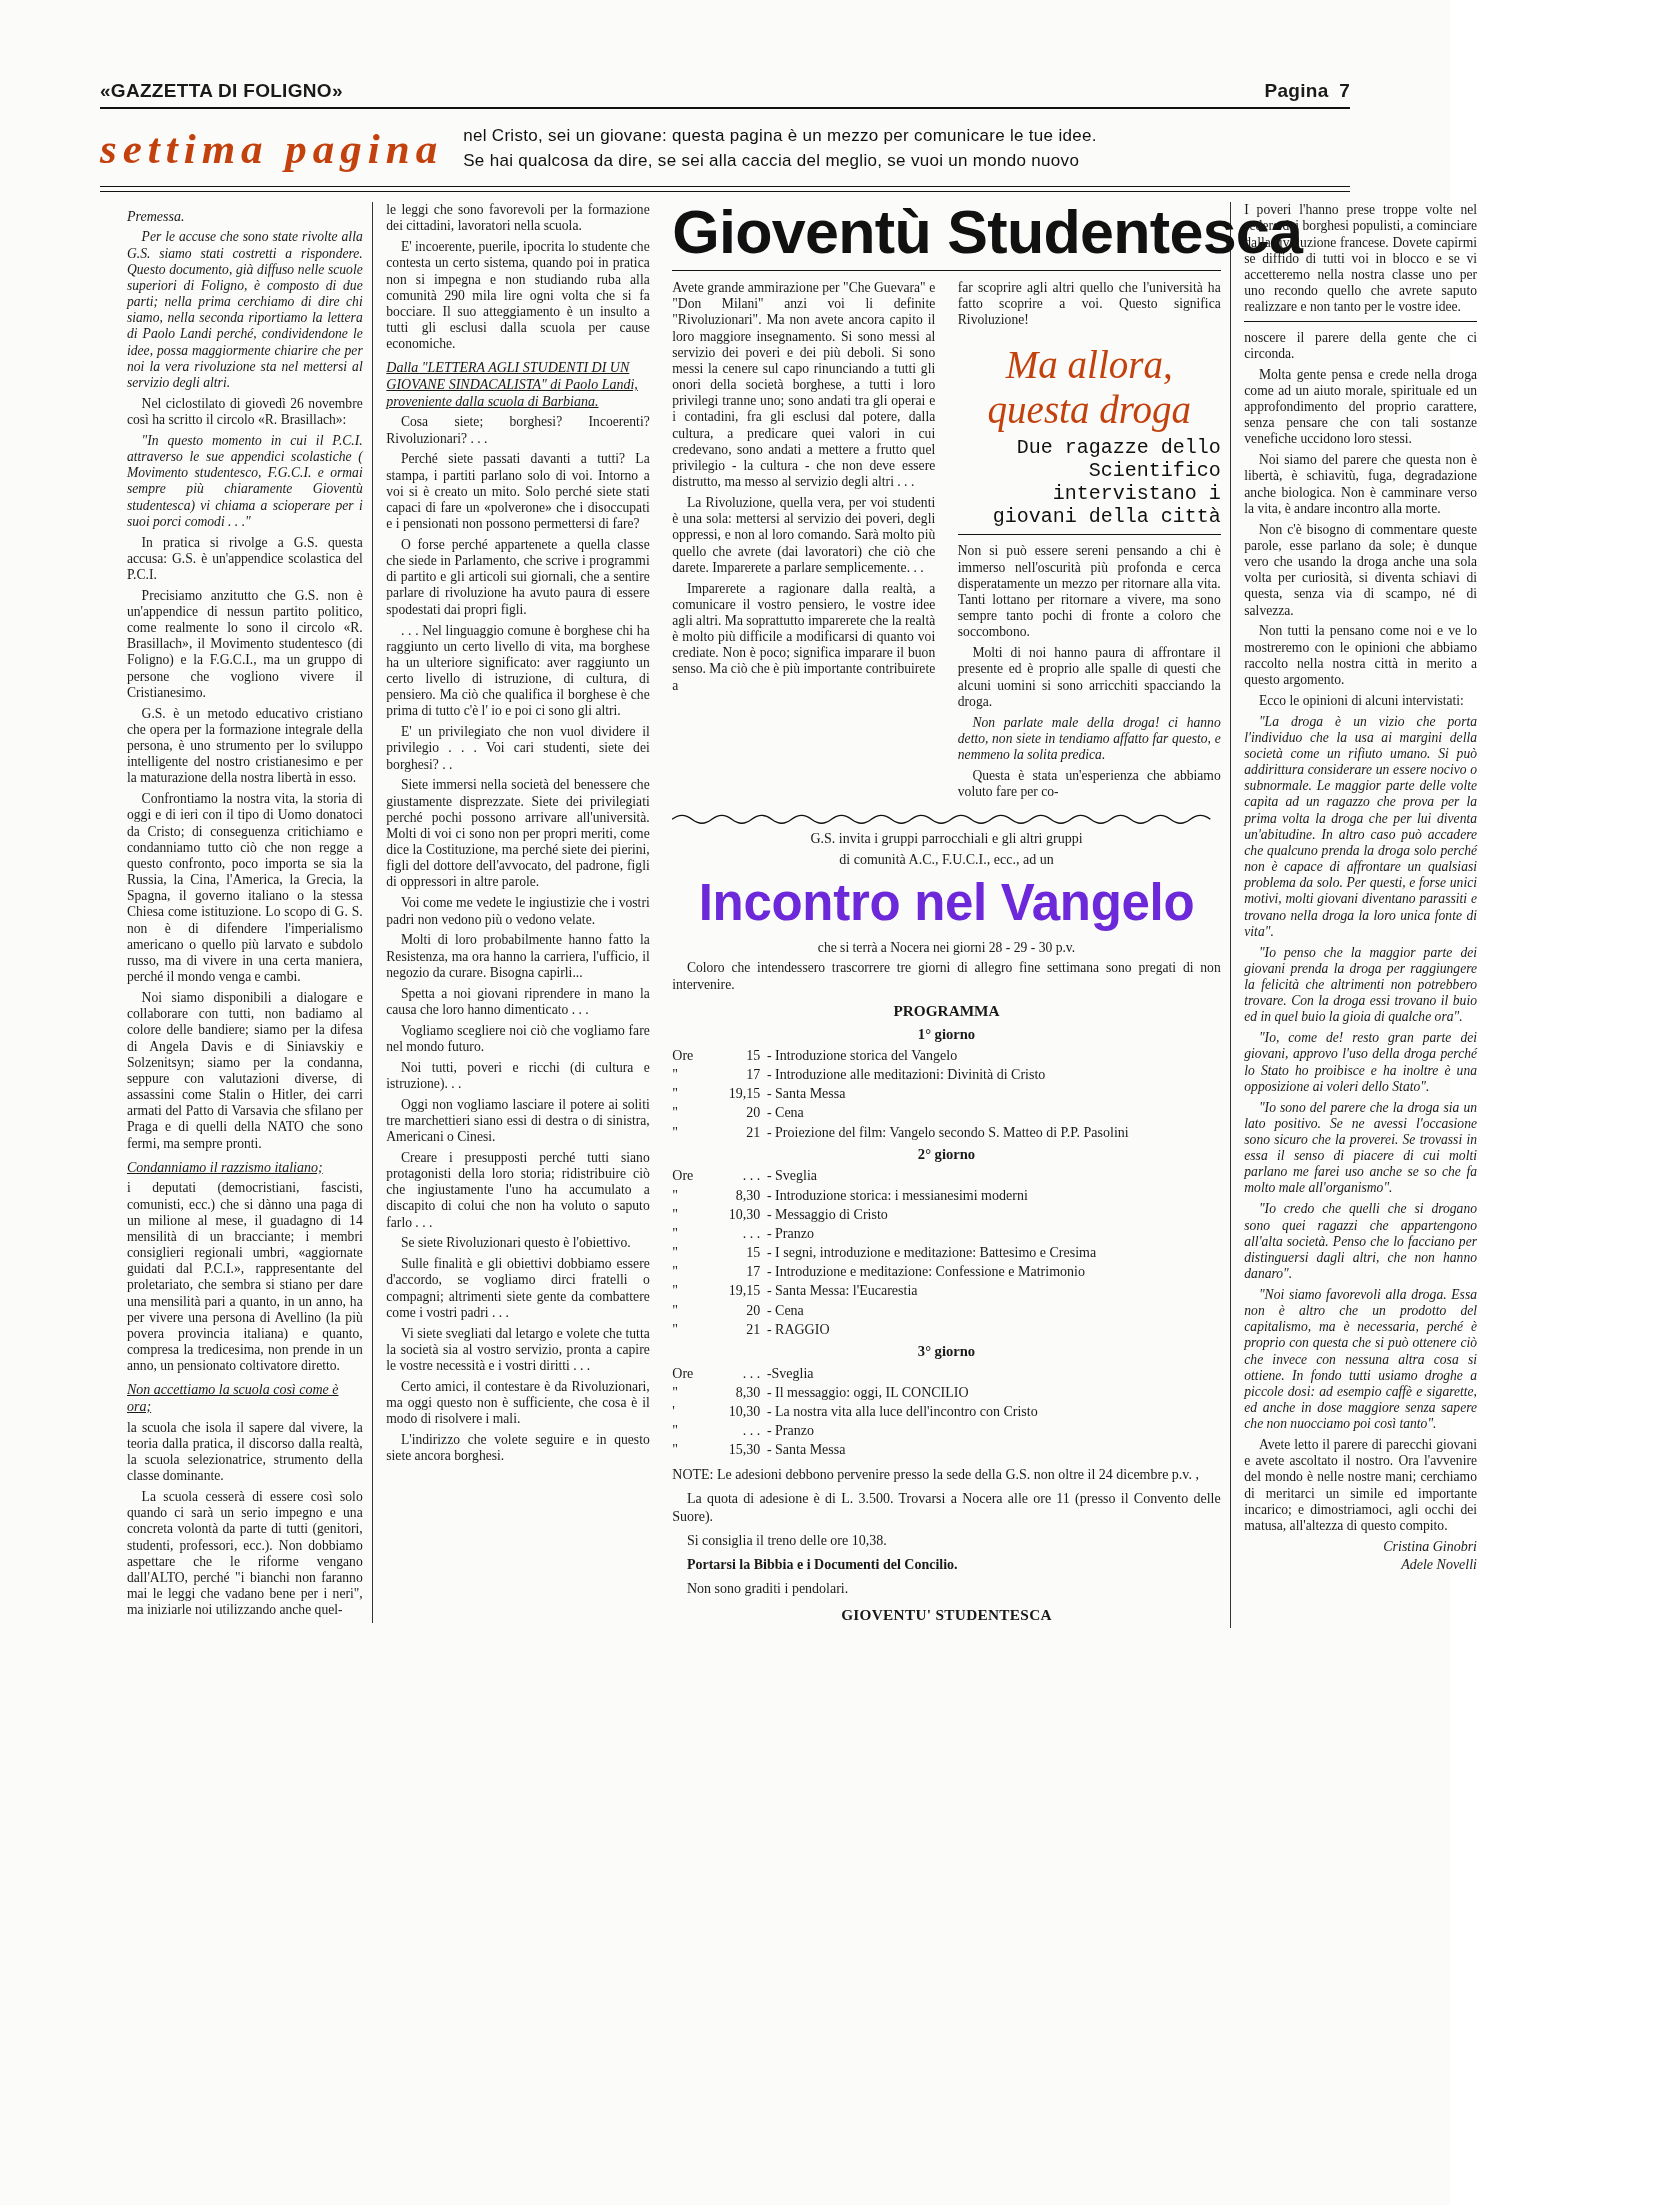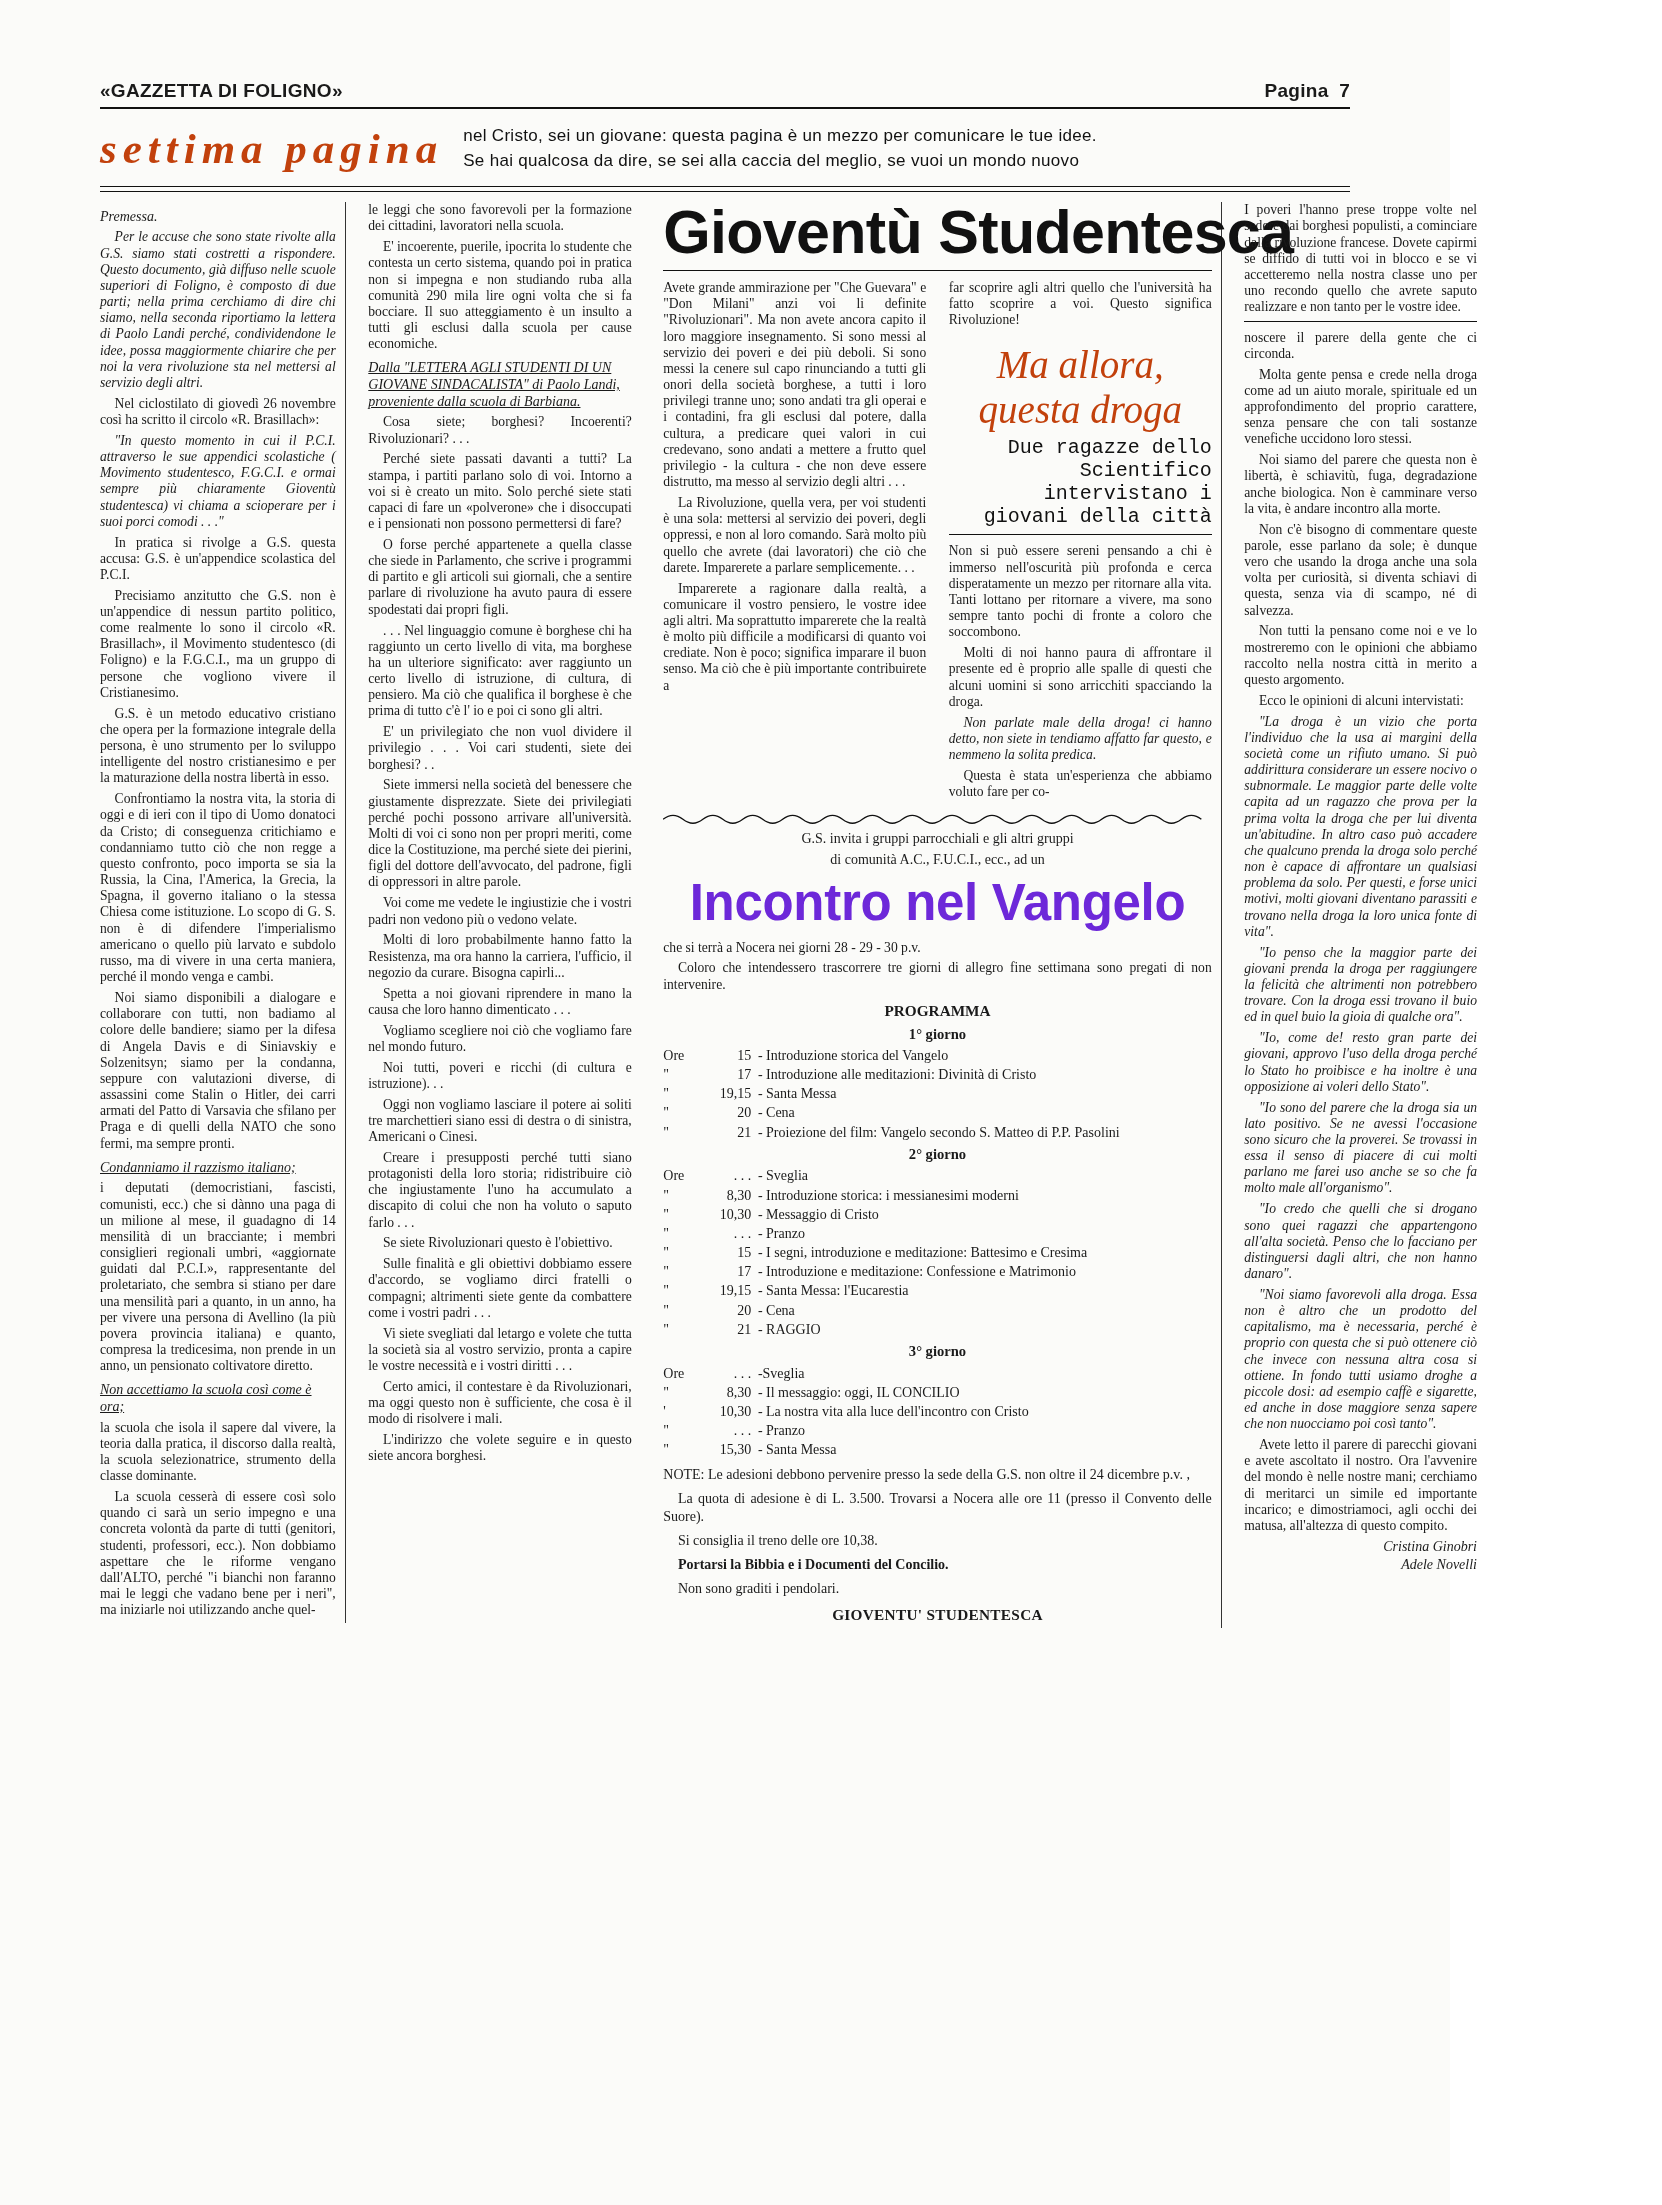--- a/index.html
+++ b/index.html
@@ -69,22 +69,23 @@
     margin-bottom: 4px;
   }
   .rule-banner2 {
     border-bottom: 0.7px solid #111;
     margin-bottom: 10.6px;
   }
   
   .grid {
     display: grid;
     grid-template-columns: 246px 286px 572px 246px;
-    gap: 9px;
+    gap: 0px;
     align-items: start;
+    margin-left: 27px;
   }
   .col {
     padding: 0 9.3px;
     box-sizing: border-box;
   }
   .col.c1 { border-right: 0.7px solid #333; padding-left: 0; }
   .col.c2 { padding-left: 13.3px; }
   .col.c3 { padding-left: 13.3px; border-right: 0.7px solid #333; }
   .col.c4 { padding-left: 13.3px; padding-right: 0; }
 
@@ -313,21 +314,21 @@
 
       <div class="wave">
         <svg width="545" height="10.6" viewBox="0 0 820 16" preserveAspectRatio="none" aria-hidden="true">
           <path d="M0,8 C10,0 20,0 30,8 C40,16 50,16 60,8 C70,0 80,0 90,8 C100,16 110,16 120,8 C130,0 140,0 150,8 C160,16 170,16 180,8 C190,0 200,0 210,8 C220,16 230,16 240,8 C250,0 260,0 270,8 C280,16 290,16 300,8 C310,0 320,0 330,8 C340,16 350,16 360,8 C370,0 380,0 390,8 C400,16 410,16 420,8 C430,0 440,0 450,8 C460,16 470,16 480,8 C490,0 500,0 510,8 C520,16 530,16 540,8 C550,0 560,0 570,8 C580,16 590,16 600,8 C610,0 620,0 630,8 C640,16 650,16 660,8 C670,0 680,0 690,8 C700,16 710,16 720,8 C730,0 740,0 750,8 C760,16 770,16 780,8 C790,0 800,0 810,8" fill="none" stroke="#111" stroke-width="2"></path>
         </svg>
       </div>
 
       <p class="invite">G.S. invita i gruppi parrocchiali e gli altri gruppi</p>
       <p class="invite">di comunità A.C., F.U.C.I., ecc., ad un</p>
       <div class="headline-vangelo">Incontro nel Vangelo</div>
-      <p class="noind" style="text-align:left">che si terrà a Nocera nei giorni 28 - 29 - 30 p.v.</p>
+      <p class="noind" style="text-align:center">che si terrà a Nocera nei giorni 28 - 29 - 30 p.v.</p>
       <p>Coloro che intendessero trascorrere tre giorni di allegro fine settimana sono pregati di non intervenire.</p>
 
       <p class="prog-title">PROGRAMMA</p>
       <p class="day-title">1° giorno</p>
       <div class="sched" id="sched1">
           <div class="sched-row">
             <div class="sched-lbl">Ore</div>
             <div class="sched-time">15</div>
             <div class="sched-desc">- Introduzione storica del Vangelo</div>
           </div>

